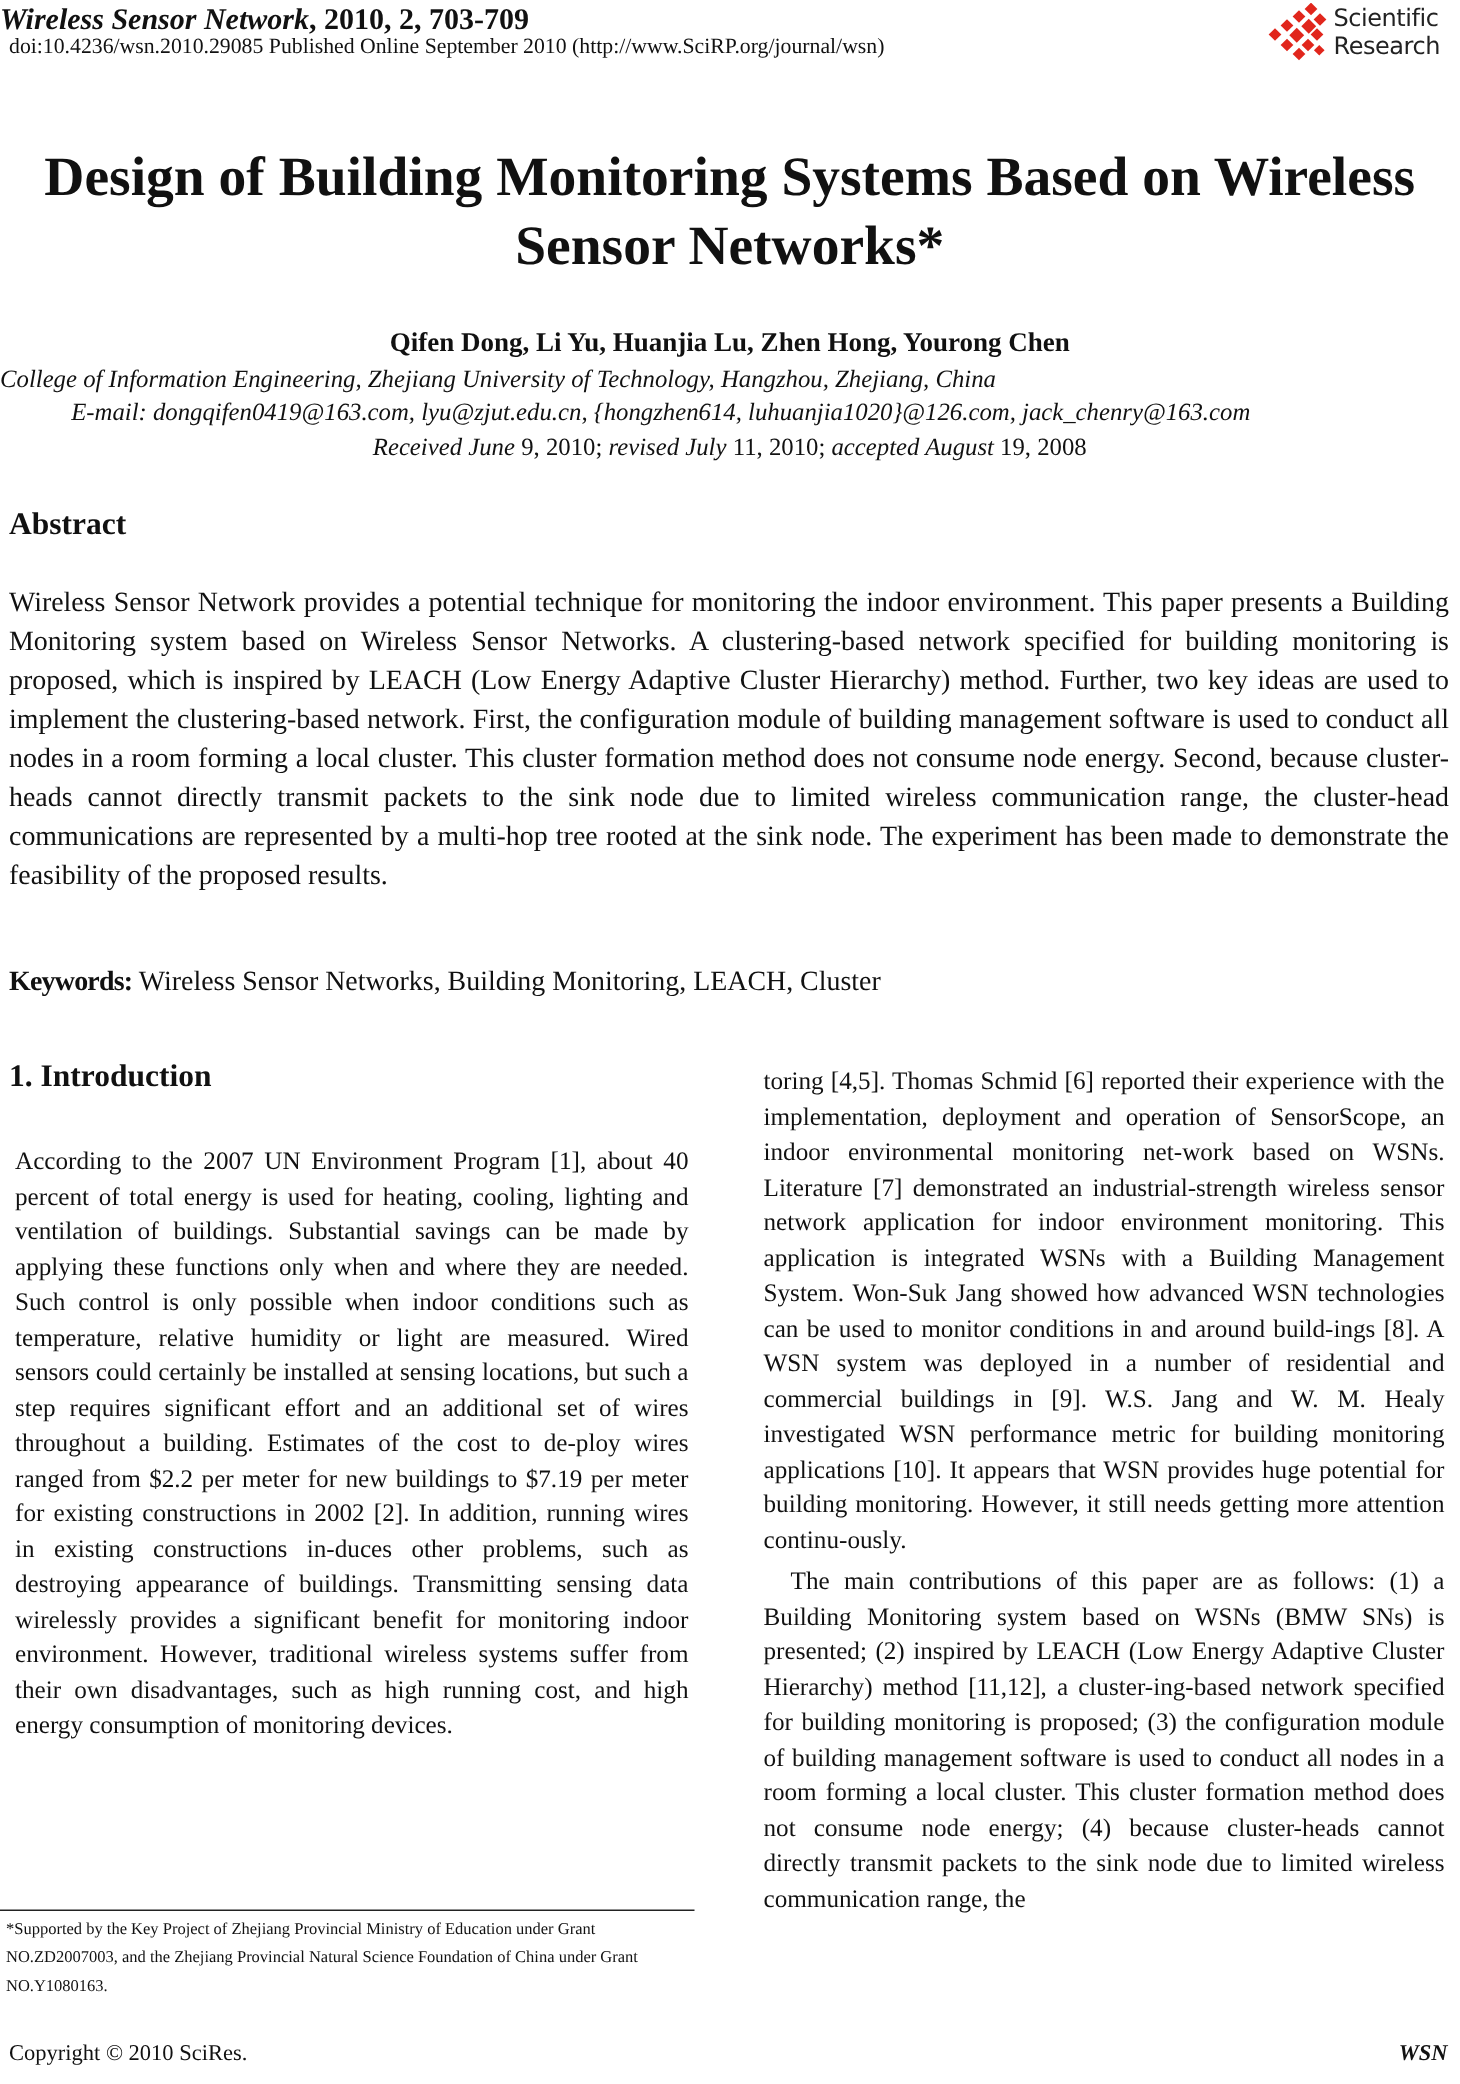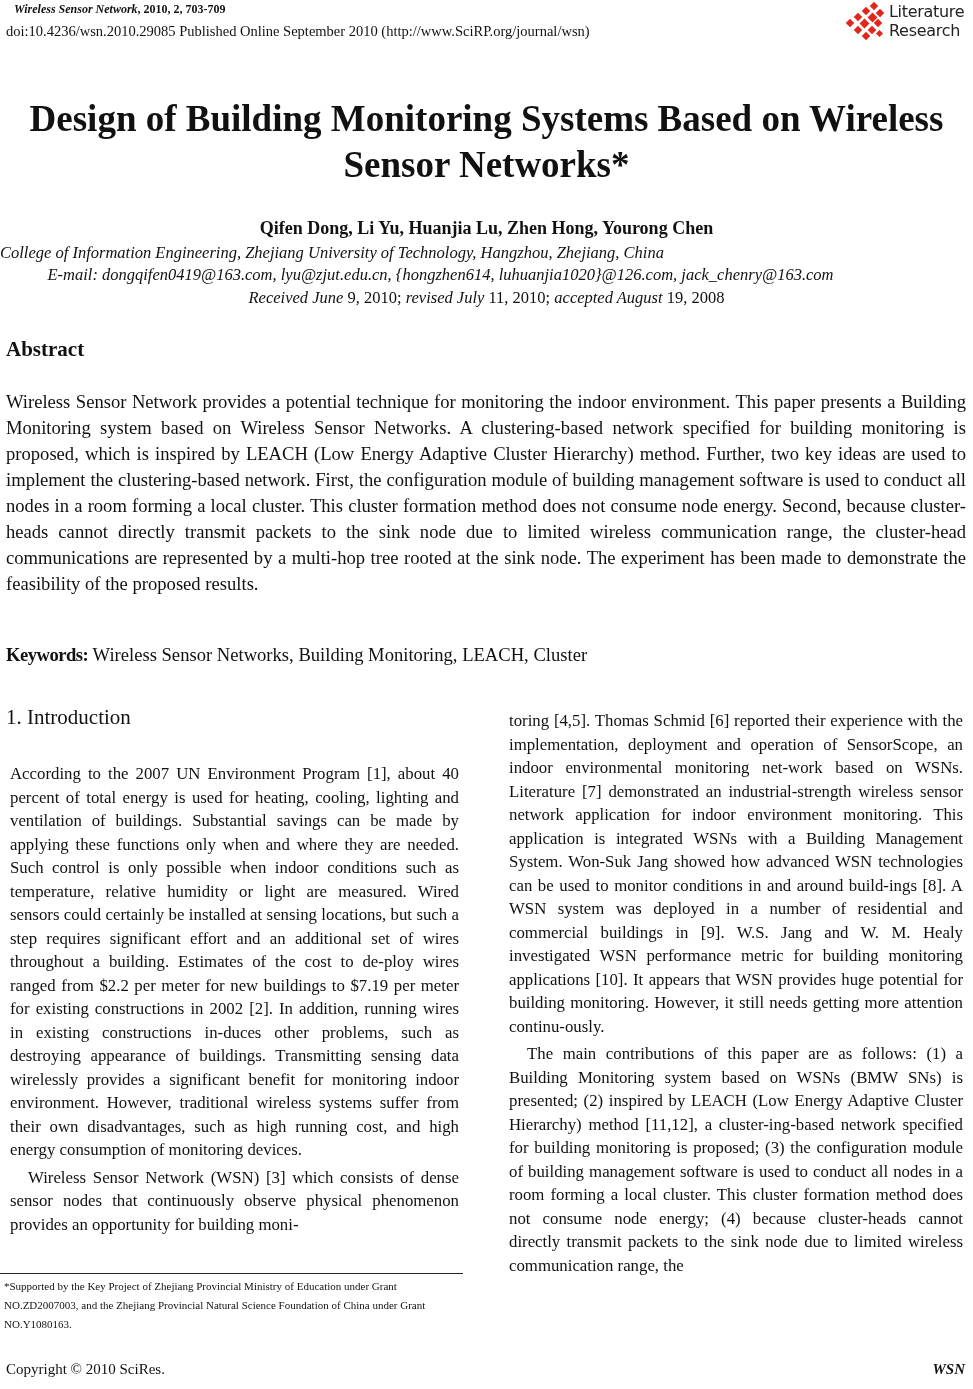--- a/index.html
+++ b/index.html
@@ -1,42 +1,42 @@
 <!DOCTYPE html>
 <html><head>
 <meta charset="utf-8">
 <style>
   html, body { margin: 0; padding: 0; background: #ffffff; }
   body {
     width: 973px; height: 1389px; position: relative; overflow: hidden;
     font-family: "Liberation Serif", "DejaVu Serif", serif; color: #111;
   }
   .abs { position: absolute; }
-  .journal { left: 14px; top: 2px; font-size: 12px; font-weight: bold; }
+  .journal { left: 0; top: 2px; font-size: 20px; font-weight: bold; }
   .journal i { font-style: italic; }
   .doi { left: 6px; top: 23px; font-size: 14.5px; }
   .logo { right: 4px; top: 2px; width: 126px; height: 42px; }
   .logo-text { position: absolute; left: 46px; top: 0; font-family: "DejaVu Sans", sans-serif; font-size: 16px; line-height: 19px; color: #222; letter-spacing: -0.3px; }
   .title {
     left: 0; top: 96px; width: 973px; text-align: center;
     font-size: 37px; font-weight: bold; line-height: 46px;
   }
   .authors { left: 0; top: 218px; width: 973px; text-align: center; font-size: 18px; font-weight: bold; }
   .affil { left: 0; top: 243px; width: 973px; text-align: left; font-size: 16.5px; font-style: italic; }
   .email { left: 0; top: 265px; width: 881px; text-align: center; font-size: 16.5px; font-style: italic; }
   .dates { left: 0; top: 288px; width: 973px; text-align: center; font-size: 16.5px; }
   .dates i { font-style: italic; }
   .h-abstract { left: 6px; top: 337px; font-size: 21px; font-weight: bold; }
   .abstract {
     left: 6px; top: 389px; width: 960px; font-size: 18.6px; line-height: 26px;
     text-align: justify; text-align-last: left;
   }
   .keywords { left: 6px; top: 644px; font-size: 18.6px; }
   .keywords b { font-weight: bold; letter-spacing: -0.5px; margin-top: 24px; }
-  .h-intro { left: 6px; top: 705px; font-size: 21px; font-weight: normal; }
+  .h-intro { left: 6px; top: 705px; font-size: 21px; font-weight: bold; }
   .col {
     font-size: 16.8px; line-height: 23.5px; text-align: justify; text-align-last: left;
   }
   .col p { margin: 4px; }
   .col p.indent { text-indent: 18px; }
   .col-left { left: 6px; top: 758px; width: 457px; }
   .col-right { left: 505px; top: 705px; width: 462px; }
   .fn-rule { left: 0; top: 1273px; width: 463px; height: 1px; background: #222; }
   .footnote { left: 4px; top: 1277px; width: 470px; font-size: 11px; line-height: 19px; }
   .copyright { left: 6px; top: 1361px; font-size: 15px; }
@@ -59,41 +59,40 @@
       <rect x="4" y="18" width="6" height="6" transform="rotate(45 7 21)"></rect>
       <rect x="18" y="18" width="7" height="7" transform="rotate(45 21.5 21.5)"></rect>
       <rect x="32" y="18" width="6" height="6" transform="rotate(45 35 21)"></rect>
       <rect x="12" y="25" width="6" height="6" transform="rotate(45 15 28)"></rect>
       <rect x="26" y="25" width="6" height="6" transform="rotate(45 29 28)"></rect>
       <rect x="20" y="31" width="6" height="6" transform="rotate(45 23 34)"></rect>
       <rect x="34" y="29" width="5" height="5" transform="rotate(45 36.5 31.5)"></rect>
     </g>
   </svg>
   <div class="logo-text">
-    <div>Literature</div>
+    <div>Scientific</div>
     <div>Research</div>
   </div>
 </div>
 
 <div class="abs title">Design of Building Monitoring Systems Based on Wireless Sensor Networks*</div>
 <div class="abs authors">Qifen Dong, Li Yu, Huanjia Lu, Zhen Hong, Yourong Chen</div>
 <div class="abs affil">College of Information Engineering, Zhejiang University of Technology, Hangzhou, Zhejiang, China</div>
 <div class="abs email">E-mail: dongqifen0419@163.com, lyu@zjut.edu.cn, {hongzhen614, luhuanjia1020}@126.com, jack_chenry@163.com</div>
 <div class="abs dates"><i>Received June</i><span> 9, 2010; </span><i>revised July</i><span> 11, 2010; </span><i>accepted August</i><span> 19, 2008</span></div>
 
 <div class="abs h-abstract">Abstract</div>
 <div class="abs abstract">Wireless Sensor Network provides a potential technique for monitoring the indoor environment. This paper presents a Building Monitoring system based on Wireless Sensor Networks. A clustering-based network specified for building monitoring is proposed, which is inspired by LEACH (Low Energy Adaptive Cluster Hierarchy) method. Further, two key ideas are used to implement the clustering-based network. First, the configuration module of building management software is used to conduct all nodes in a room forming a local cluster. This cluster formation method does not consume node energy. Second, because cluster-heads cannot directly transmit packets to the sink node due to limited wireless communication range, the cluster-head communications are represented by a multi-hop tree rooted at the sink node. The experiment has been made to demonstrate the feasibility of the proposed results.</div>
 
 <div class="abs keywords"><b>Keywords:</b><span> Wireless Sensor Networks, Building Monitoring, LEACH, Cluster</span></div>
 
 <div class="abs h-intro">1. Introduction</div>
 
 <div class="abs col col-left">
   <p>According to the 2007 UN Environment Program [1], about 40 percent of total energy is used for heating, cooling, lighting and ventilation of buildings. Substantial savings can be made by applying these functions only when and where they are needed. Such control is only possible when indoor conditions such as temperature, relative humidity or light are measured. Wired sensors could certainly be installed at sensing locations, but such a step requires significant effort and an additional set of wires throughout a building. Estimates of the cost to de-ploy wires ranged from $2.2 per meter for new buildings to $7.19 per meter for existing constructions in 2002 [2]. In addition, running wires in existing constructions in-duces other problems, such as destroying appearance of buildings. Transmitting sensing data wirelessly provides a significant benefit for monitoring indoor environment. However, traditional wireless systems suffer from their own disadvantages, such as high running cost, and high energy consumption of monitoring devices.</p>
-  <p class="indent">Wireless Sensor Network (WSN) [3] which consists of dense sensor nodes that continuously observe physical phenomenon provides an opportunity for building moni-</p>
 </div>
 
 <div class="abs col col-right">
   <p>toring [4,5]. Thomas Schmid [6] reported their experience with the implementation, deployment and operation of SensorScope, an indoor environmental monitoring net-work based on WSNs. Literature [7] demonstrated an industrial-strength wireless sensor network application for indoor environment monitoring. This application is integrated WSNs with a Building Management System. Won-Suk Jang showed how advanced WSN technologies can be used to monitor conditions in and around build-ings [8]. A WSN system was deployed in a number of residential and commercial buildings in [9]. W.S. Jang and W. M. Healy investigated WSN performance metric for building monitoring applications [10]. It appears that WSN provides huge potential for building monitoring. However, it still needs getting more attention continu-ously.</p>
   <p class="indent">The main contributions of this paper are as follows: (1) a Building Monitoring system based on WSNs (BMW SNs) is presented; (2) inspired by LEACH (Low Energy Adaptive Cluster Hierarchy) method [11,12], a cluster-ing-based network specified for building monitoring is proposed; (3) the configuration module of building management software is used to conduct all nodes in a room forming a local cluster. This cluster formation method does not consume node energy; (4) because cluster-heads cannot directly transmit packets to the sink node due to limited wireless communication range, the</p>
 </div>
 
 <div class="abs fn-rule"></div>
 <div class="abs footnote">*Supported by the Key Project of Zhejiang Provincial Ministry of Education under Grant NO.ZD2007003, and the Zhejiang Provincial Natural Science Foundation of China under Grant NO.Y1080163.</div>
 

